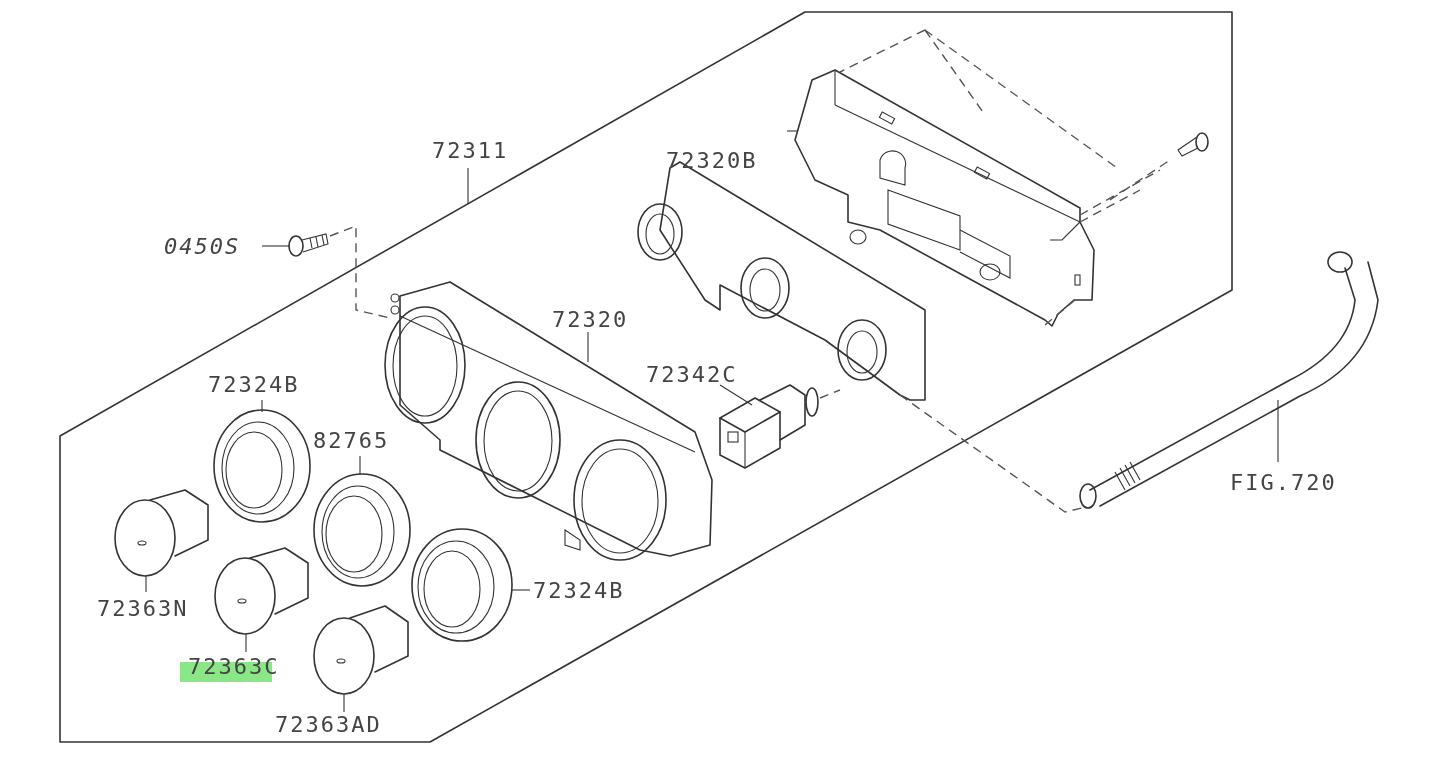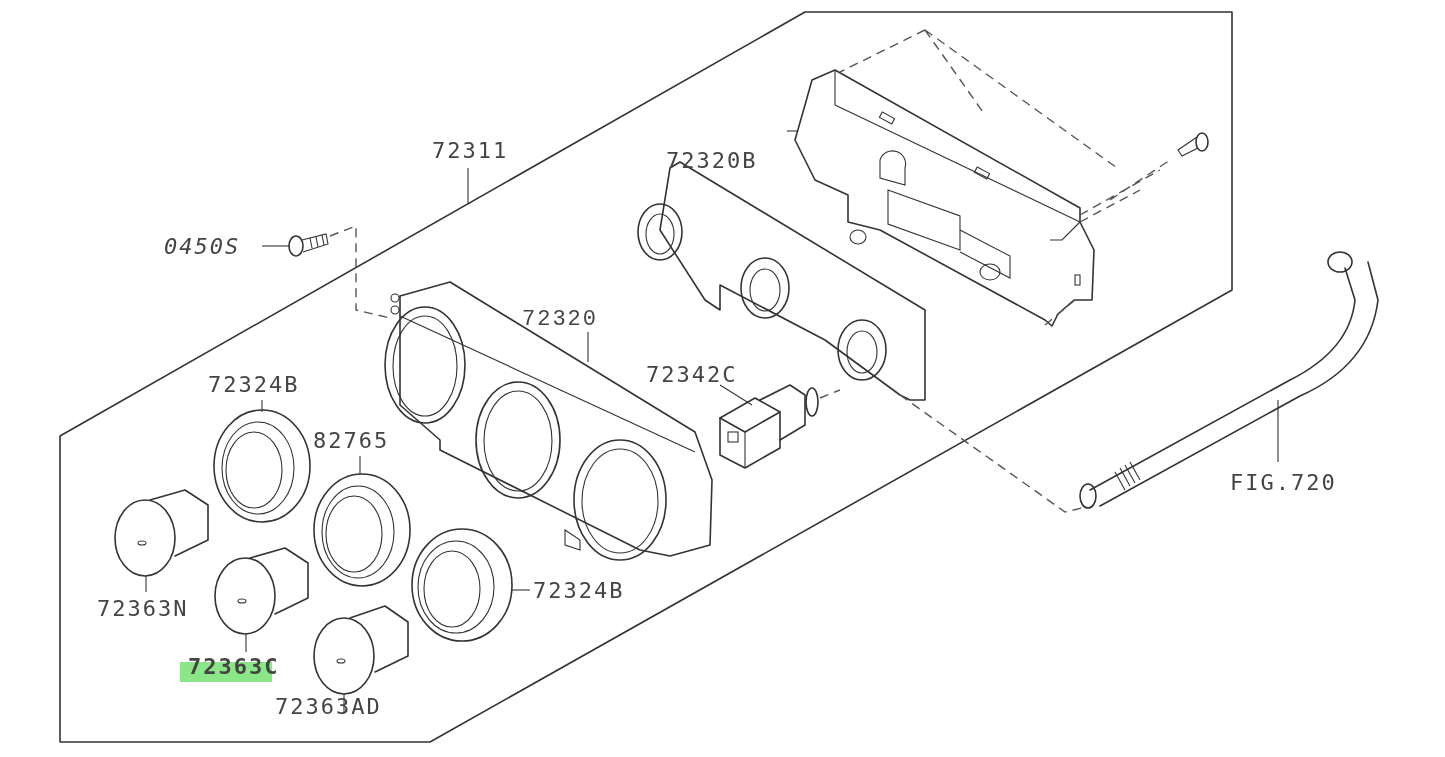--- a/index.html
+++ b/index.html
@@ -141,21 +141,21 @@
     <ellipse class="thin" cx="341" cy="661" rx="4" ry="2"></ellipse>
   </g>
   <line class="thin" x1="344" y1="694" x2="344" y2="712"></line>
 </svg>
 
 <div class="hl" style="left:180px; top:662px; width:92px; height:20px;"></div>
 
 <span class="label" style="left:432px; top:140px;">72311</span>
 <span class="label" style="left:164px; top:236px;font-style:italic;">0450S</span>
 <span class="label" style="left:666px; top:122px;margin-top:28px;">72320B</span>
-<span class="label" style="left:522px; top:309px;font-family:Liberation Mono, monospace;">72320</span>
+<span class="label" style="left:552px; top:309px;">72320</span>
 <span class="label" style="left:646px; top:364px;text-align:right;">72342C</span>
 <span class="label" style="left:208px; top:374px;">72324B</span>
 <span class="label" style="left:313px; top:430px;">82765</span>
 <span class="label" style="left:533px; top:580px;">72324B</span>
 <span class="label" style="left:97px; top:598px;">72363N</span>
-<span class="label" style="left:188px; top:656px;font-weight:bold;">72363C</span>
-<span class="label" style="left:275px; top:696px;">72363AD</span>
+<span class="label" style="left:188px; top:656px;">72363C</span>
+<span class="label" style="left:275px; top:714px;">72363AD</span>
 <span class="label" style="left:1230px; top:472px;text-align:center;">FIG.720</span>
 
 </body></html>

